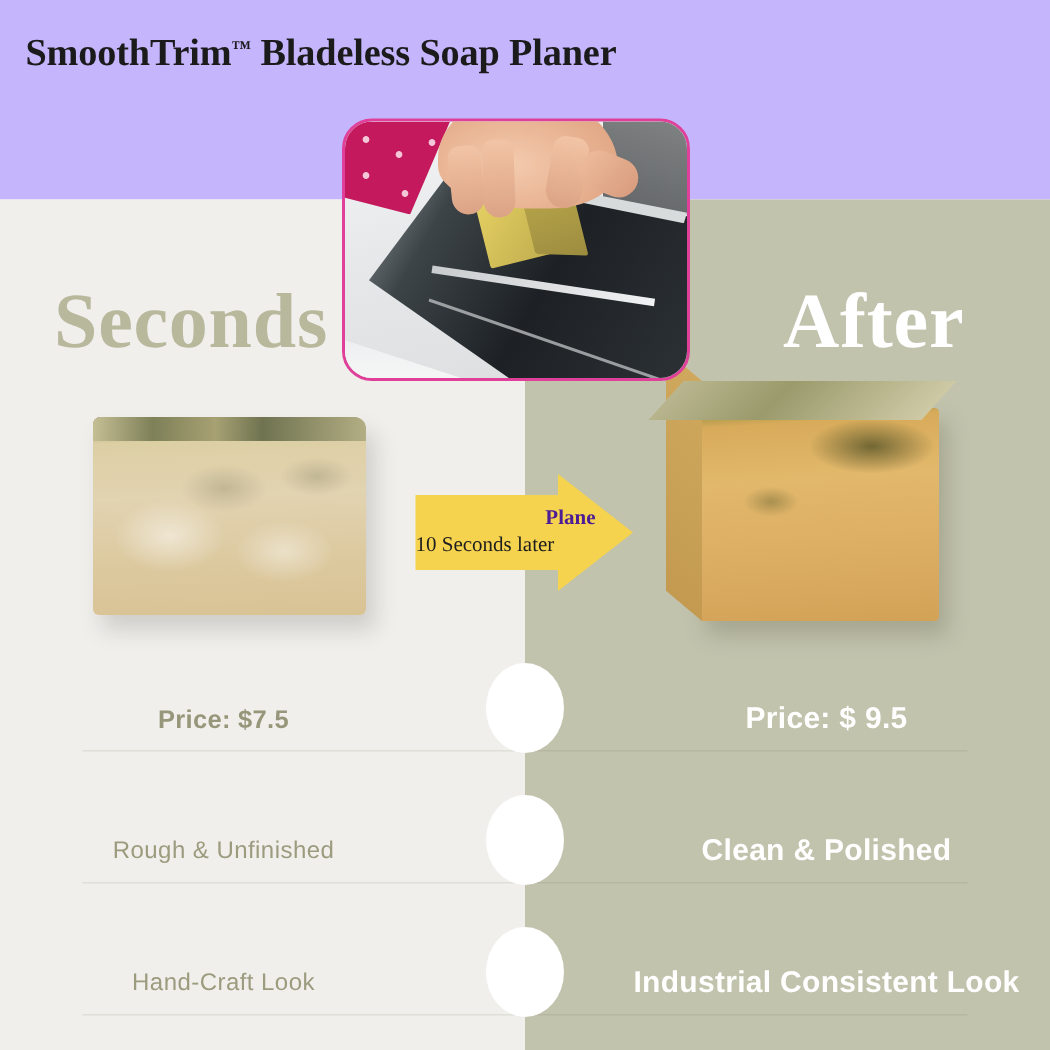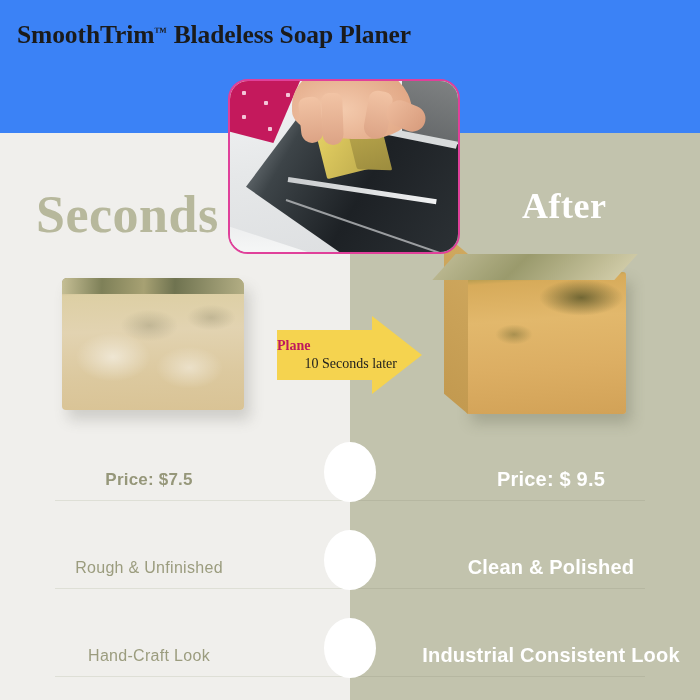--- a/index.html
+++ b/index.html
@@ -21,21 +21,21 @@
     height: 700px;
     background: #ffffff;
     overflow: hidden;
   }
 
   
   .header {
     position: absolute;
     left: 0; top: 0;
     width: 700px; height: 133px;
-    background: #3b82f6;
+    background: #c4b5fd;
   }
   .product-title {
     position: absolute;
     left: 17px;
     top: 20px;
     font-family: "Liberation Serif", "DejaVu Serif", serif;
     font-weight: bold;
     font-size: 25.5px;
     letter-spacing: -0.1px;
     color: #1b1b1b;
@@ -143,21 +143,21 @@
     font-size: 52px;
     letter-spacing: 0.5px;
     color: #b7b89c;
     white-space: nowrap;
   }
   .label-after {
     position: absolute;
     left: 522px; top: 185px;
     font-family: "Liberation Serif", "DejaVu Serif", serif;
     font-weight: bold;
-    font-size: 36px;
+    font-size: 52px;
     letter-spacing: 0.5px;
     color: #ffffff;
     white-space: nowrap;
   }
 
   
   .hero-photo {
     position: absolute;
     left: 228px; top: 79px;
     width: 232px; height: 175px;
@@ -345,32 +345,32 @@
     left: 95px; top: 0;
     width: 0; height: 0;
     border-top: 39px solid transparent;
     border-bottom: 39px solid transparent;
     border-left: 50px solid #f5d34f;
   }
   .arrow-label-main {
     position: absolute;
     left: 0; top: 22px;
     width: 120px;
-    text-align: left;
+    text-align: right;
     font-family: "Liberation Serif", "DejaVu Serif", serif;
     font-weight: bold;
     font-size: 14px;
-    color: #be185d;
+    color: #4c1d95;
     white-space: nowrap;
   }
   .arrow-label-sub {
     position: absolute;
     left: 0; top: 40px;
     width: 120px;
-    text-align: right;
+    text-align: left;
     font-family: "Liberation Serif", "DejaVu Serif", serif;
     font-size: 14px;
     color: #1d1d1d;
     white-space: nowrap;
   }
 
   
   .compare-rows {
     position: absolute;
     left: 0; top: 430px;

